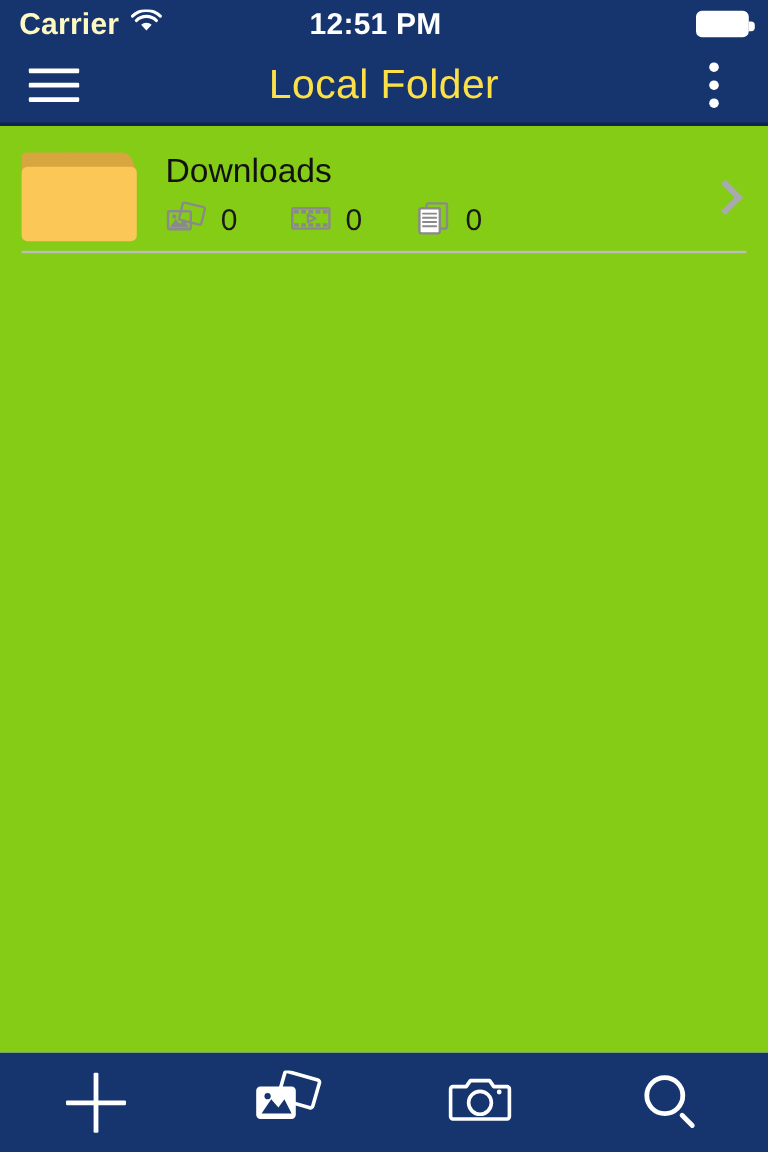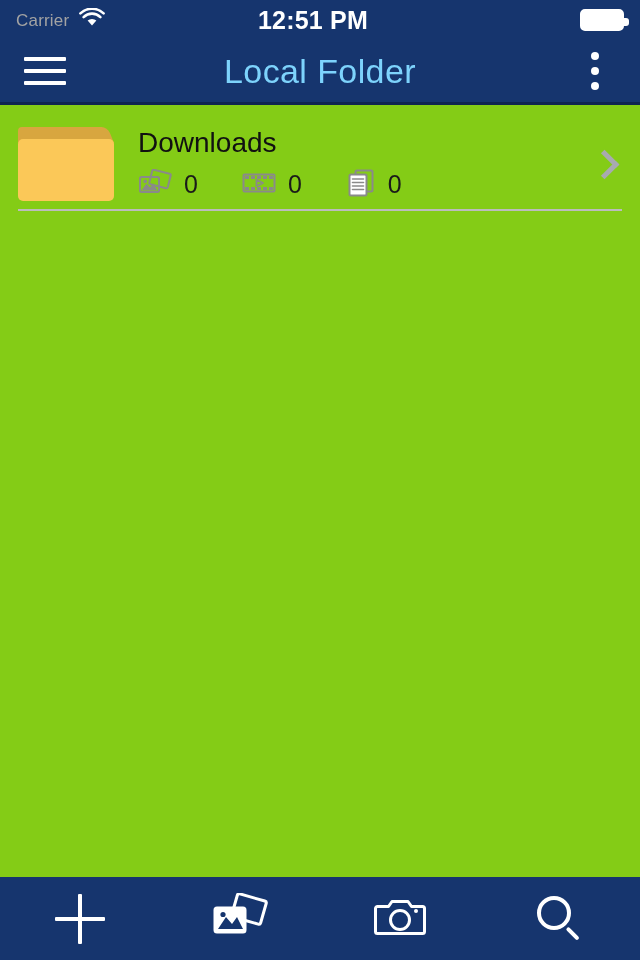--- a/index.html
+++ b/index.html
@@ -33,24 +33,25 @@
     position: relative;
     padding: 0 16px;
     box-sizing: border-box;
   }
   .status-left {
     display: flex;
     align-items: center;
     gap: 10px;
   }
   .carrier-text {
-    font-size: 17px;
+    font-size: 25px;
     letter-spacing: 0.2px;
     line-height: 1;
-    color: #a3a3a3;
+    color: #fef9c3;
+    font-weight: bold;
   }
   .wifi-icon {
     display: block;
   }
   .status-time {
     position: absolute;
     left: 0;
     right: 14px;
     text-align: center;
     font-size: 25px;
@@ -114,21 +115,21 @@
     display: block;
     height: 4px;
     background: #ffffff;
     border-radius: 1px;
   }
   .nav-title {
     position: absolute;
     left: 0;
     right: 0;
     text-align: center;
-    color: #7dd3fc;
+    color: #fde047;
     font-size: 34px;
     font-weight: 300;
     letter-spacing: 0.4px;
     pointer-events: none;
   }
   .kebab {
     margin-left: auto;
     width: 90px;
     height: 65px;
     display: flex;

